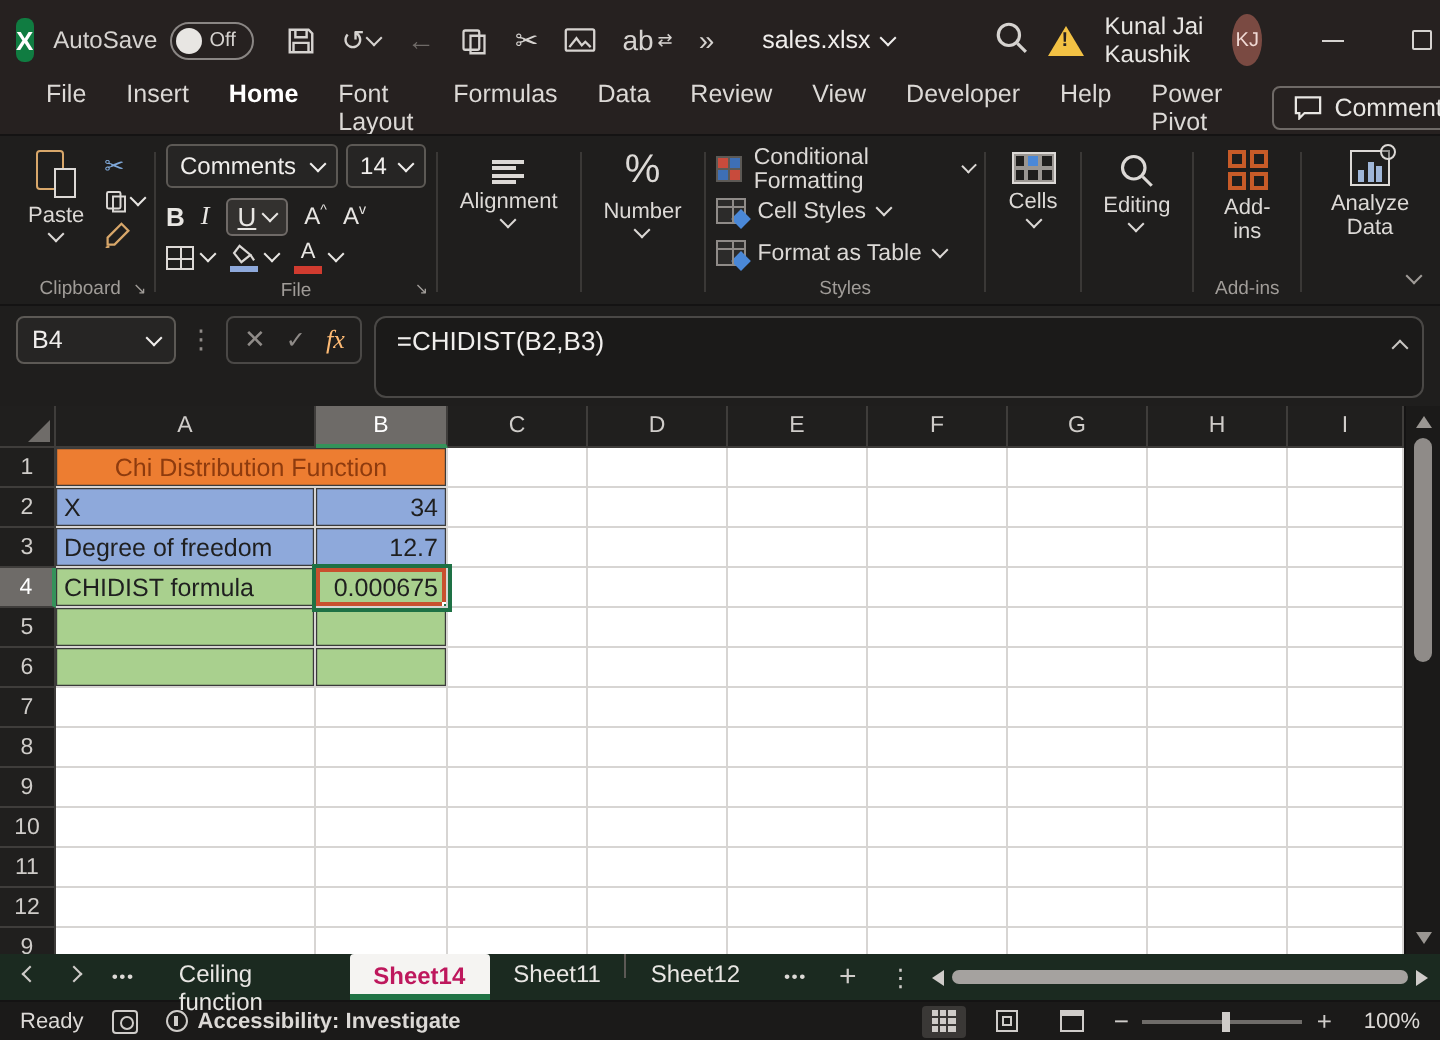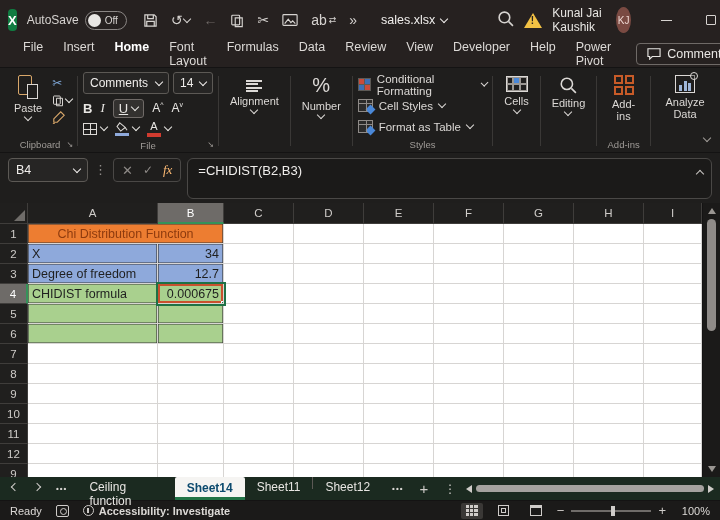--- a/index.html
+++ b/index.html
@@ -124,21 +124,21 @@
   .vscroll { width:18px; background:#1b1a19; position:relative; border-left:1px solid #141313; }
   .tri { width:0; height:0; margin:0 auto; }
   .tri.up { border-left:4px solid transparent; border-right:4px solid transparent; border-bottom:6px solid #9a9692; margin-top:5px; }
   .tri.down { border-left:4px solid transparent; border-right:4px solid transparent; border-top:6px solid #9a9692; position:absolute; bottom:5px; left:5px; }
   .vthumb { position:absolute; left:4px; top:16px; width:9px; height:112px; background:#8f8b88; border-radius:5px; }
   
   .tabbar { height:23px; background:#1b2a20; display:flex; align-items:center; padding:0 6px; gap:4px; color:#dcd9d6; }
   .tabnav { padding:0 6px; color:#cfccc9; display:flex; align-items:center; }
   .tab-ellipsis { padding:0 6px; letter-spacing:1px; font-weight:bold; }
   .sheettab { padding:3px 12px 4px; font-size:12px; color:#e8e6e3; position:relative; }
-  .sheettab.active { background:#f5f4f2; color:#0c4a6e; font-weight:bold; border-radius:2px 2px 0 0; height:23px; display:flex; align-items:center; box-shadow:inset 0 -3px 0 #217346; }
+  .sheettab.active { background:#f5f4f2; color:#be185d; font-weight:bold; border-radius:2px 2px 0 0; height:23px; display:flex; align-items:center; box-shadow:inset 0 -3px 0 #217346; }
   .tabsep { width:1px; height:12px; background:#5c5955; }
   .hscroll { margin-left:auto; display:flex; align-items:center; gap:4px; width:255px; }
   .htri { width:0; height:0; }
   .htri.left { border-top:4px solid transparent; border-bottom:4px solid transparent; border-right:6px solid #cfccc9; }
   .htri.right { border-top:4px solid transparent; border-bottom:4px solid transparent; border-left:6px solid #cfccc9; }
   .hthumb { flex:1; height:7px; background:#a5a29f; border-radius:4px; }
   
   .statusbar { height:20px; background:#1b1a19; border-top:1px solid #141313; display:flex; align-items:center; padding:0 10px; gap:14px; font-size:11px; color:#dcd9d6; }
   .macro-ic { width:13px; height:12px; border:1.2px solid #cfccc9; border-radius:2px; position:relative; }
   .macro-ic::after { content:""; position:absolute; right:1px; bottom:1px; width:5px; height:5px; border:1.1px solid #cfccc9; border-radius:50%; }

